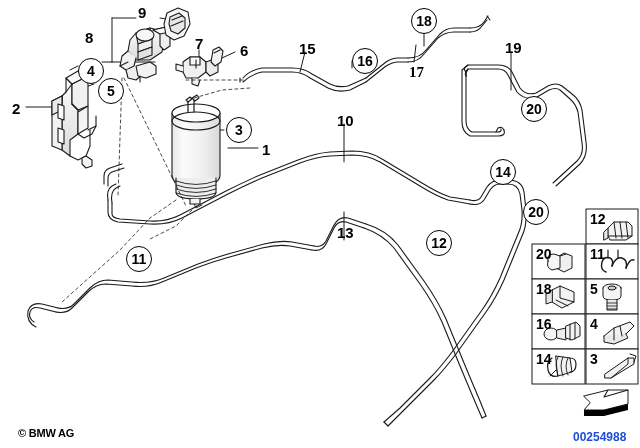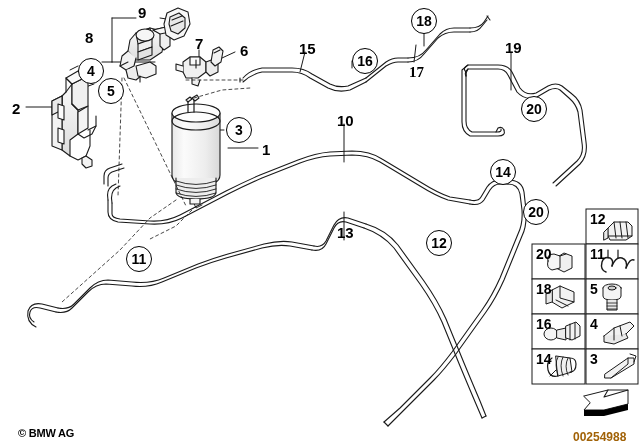--- a/index.html
+++ b/index.html
@@ -65,21 +65,21 @@
     color: #000;
     letter-spacing: -0.2px;
   }
   #diagram-id {
     position: absolute;
     left: 573px;
     top: 430px;
     font-family: "Liberation Sans", sans-serif;
     font-weight: bold;
     font-size: 12px;
-    color: #a16207;
+    color: #1d4ed8;
     letter-spacing: 0px;
   }
 </style>
 </head>
 <body>
 
 <div id="page">
 
   <svg id="diagram-svg" viewBox="0 0 640 448">
     <defs>

